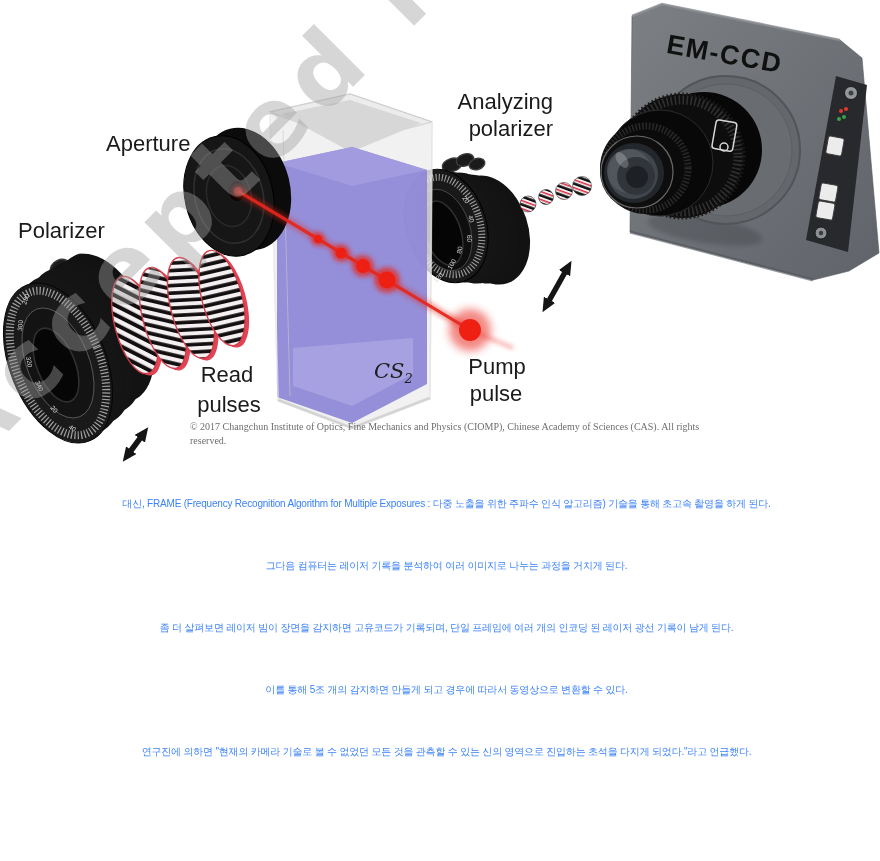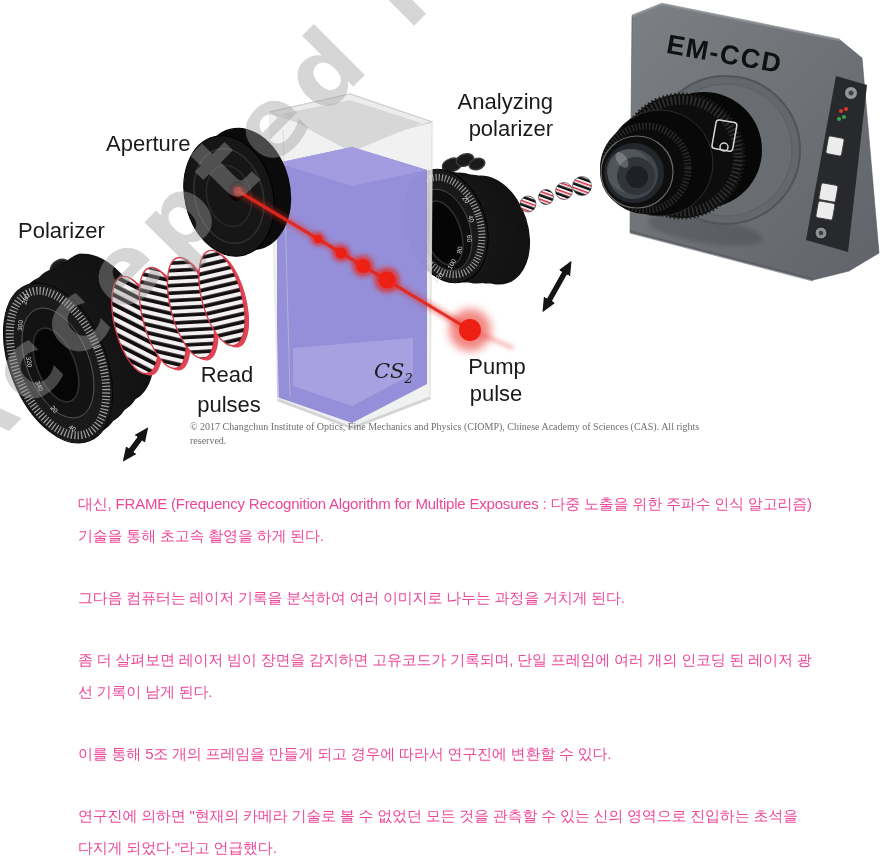--- a/index.html
+++ b/index.html
@@ -13,22 +13,23 @@
   .figure{position:relative;width:880px;height:470px;background:#ffffff;}
   .figure svg{display:block;}
   .copyright{
     position:absolute;left:190px;top:420px;width:548px;
     font-family:"Liberation Serif",serif;
     font-size:10px;line-height:1.35;color:#6e6e6e;
   }
   .article{padding:18px 65px 0 78px;}
   .article p{
     margin:0 0 30px 0;
-    font-size:15px;line-height:32px;color:#ec4899;
+    font-size:10px;line-height:32px;color:#3b82f6;
     letter-spacing:-0.2px;
+    text-align:center;
   }
   text{font-family:"Liberation Sans",sans-serif;}
   .figlabel{font-size:22px;fill:#1a1a1a;}
   .dialnum{font-size:6.5px;fill:#dddddd;}
   .camlabel{font-size:27px;font-weight:bold;fill:#101010;letter-spacing:1.5px;}
   .cs2{font-family:"DejaVu Serif",serif;font-style:italic;font-size:21px;fill:#1d1d1d;}
   .watermark{
     font-family:"DejaVu Sans",sans-serif;font-weight:bold;
     font-size:95px;letter-spacing:10px;fill:#a0a0a0;opacity:.42;
   }
@@ -237,17 +238,17 @@
       <text class="watermark" x="-30" y="470" transform="rotate(-45 -30 470)">Accepted Manuscript</text>
     </svg>
 
     <div class="copyright">© 2017 Changchun Institute of Optics, Fine Mechanics and Physics (CIOMP), Chinese Academy of Sciences (CAS). All rights reserved.</div>
   </div>
 
   <div class="article">
     <p>대신, FRAME (Frequency Recognition Algorithm for Multiple Exposures : 다중 노출을 위한 주파수 인식 알고리즘) 기술을 통해 초고속 촬영을 하게 된다.</p>
     <p>그다음 컴퓨터는 레이저 기록을 분석하여 여러 이미지로 나누는 과정을 거치게 된다.</p>
     <p>좀 더 살펴보면 레이저 빔이 장면을 감지하면 고유코드가 기록되며, 단일 프레임에 여러 개의 인코딩 된 레이저 광선 기록이 남게 된다.</p>
-    <p>이를 통해 5조 개의 프레임을 만들게 되고 경우에 따라서 연구진에 변환할 수 있다.</p>
+    <p>이를 통해 5조 개의 감지하면 만들게 되고 경우에 따라서 동영상으로 변환할 수 있다.</p>
     <p>연구진에 의하면 "현재의 카메라 기술로 볼 수 없었던 모든 것을 관측할 수 있는 신의 영역으로 진입하는 초석을 다지게 되었다."라고 언급했다.</p>
   </div>
 
 </div>
 
 </body></html>

